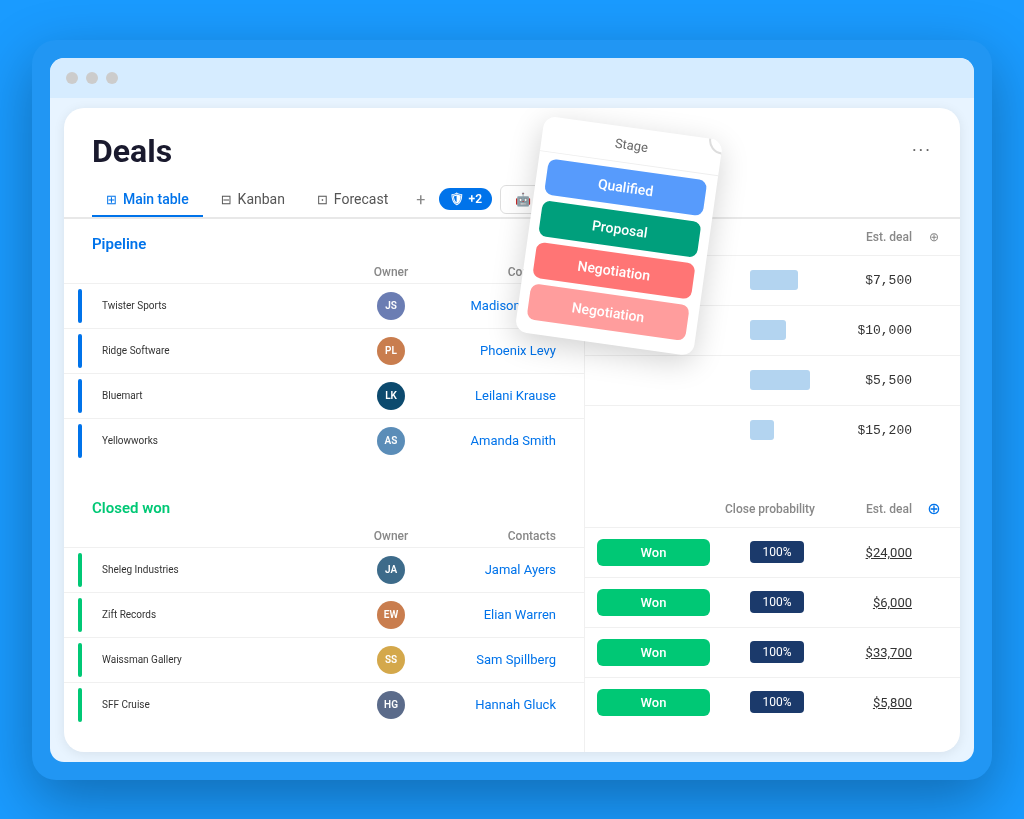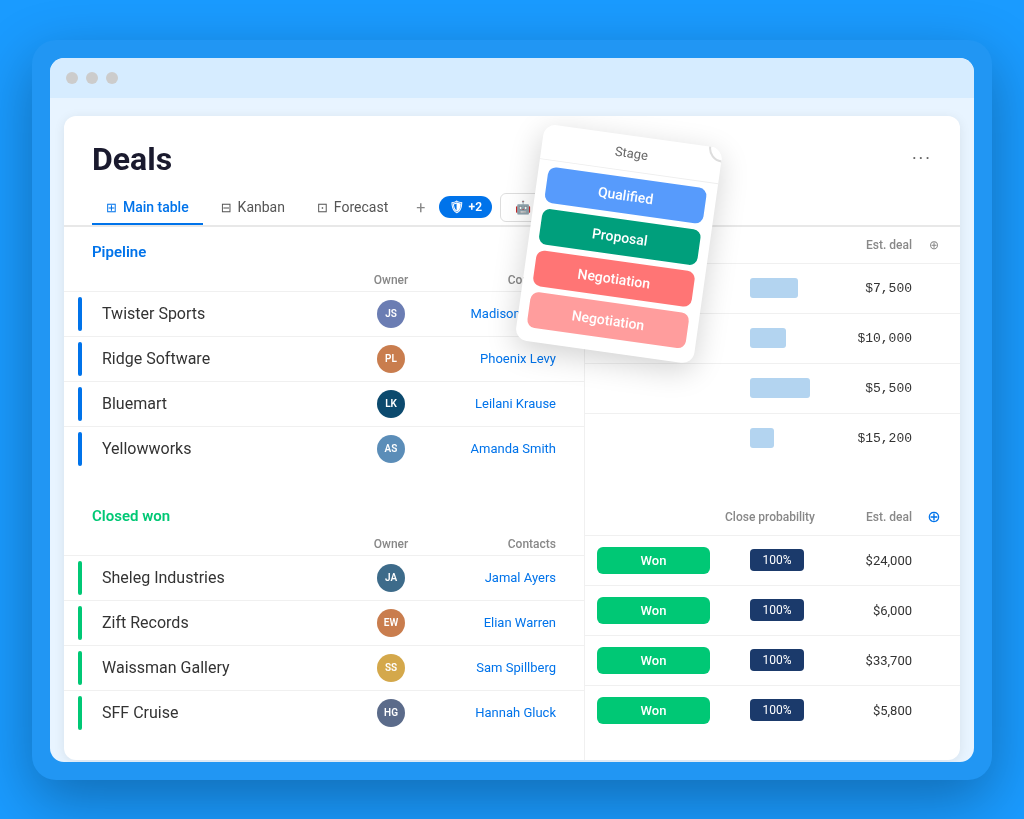--- a/index.html
+++ b/index.html
@@ -35,22 +35,22 @@
       align-items: center;
       padding: 0 16px;
       gap: 8px;
     }
     .dot {
       width: 12px; height: 12px; border-radius: 50%;
       background: #ccc;
     }
     .app-content {
       background: white;
-      margin: 18px 14px;
-      border-radius: 12px;
+      margin: 10px 14px;
+      border-radius: 20px;
       height: calc(100% - 60px);
       overflow: hidden;
       position: relative;
       box-shadow: 0 2px 12px rgba(0,0,0,0.08);
     }
     .header {
       padding: 24px 28px 0;
       display: flex;
       align-items: center;
       justify-content: space-between;
@@ -155,21 +155,21 @@
       width: 4px;
       height: 34px;
       border-radius: 2px;
       background: #0073ea;
       position: absolute;
       left: 14px;
     }
     .row-indicator.green { background: #00c875; }
     .row-name {
       flex: 1;
-      font-size: 16px;
+      font-size: 10px;
       color: #333;
       padding-left: 10px;
     }
     .row-avatar {
       width: 70px;
       display: flex;
       justify-content: center;
     }
     .avatar-circle {
       width: 28px;
@@ -248,20 +248,21 @@
       padding: 4px 12px;
       font-size: 12px;
       display: inline-block;
     }
     .deal-val {
       width: 90px;
       text-align: right;
       font-size: 13px;
       color: #333;
       padding-right: 8px;
+      text-decoration: underline;
     }
     .right-row-plus { width: 28px; }
     
     .pipeline-right-header {
       display: flex;
       align-items: center;
       padding: 4px 12px;
       font-size: 12px;
       color: #888;
       font-weight: 500;

